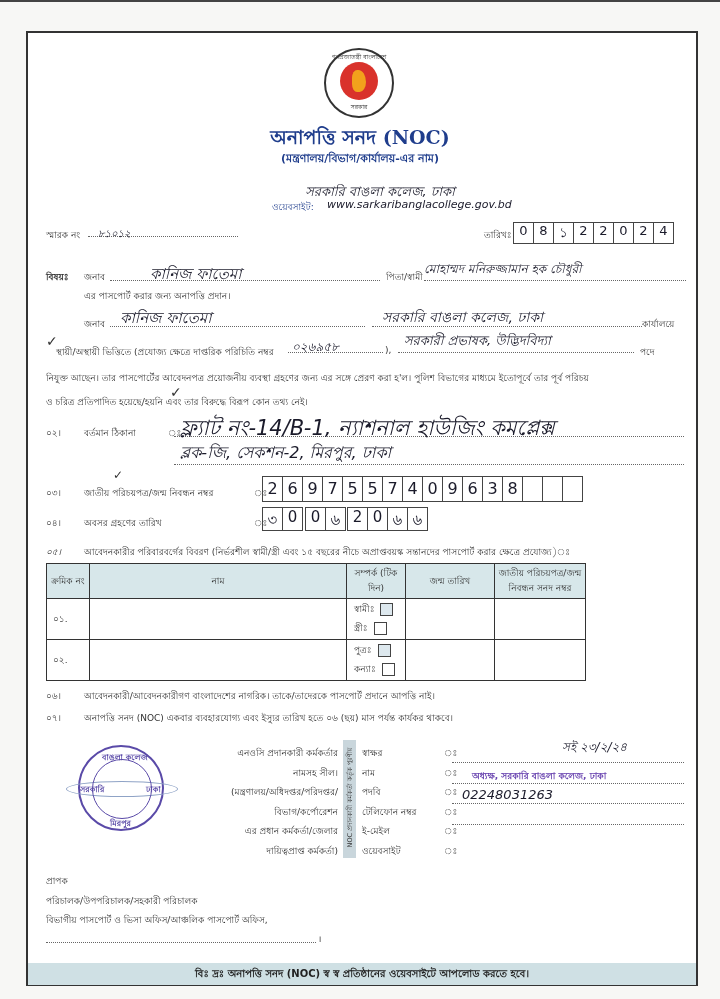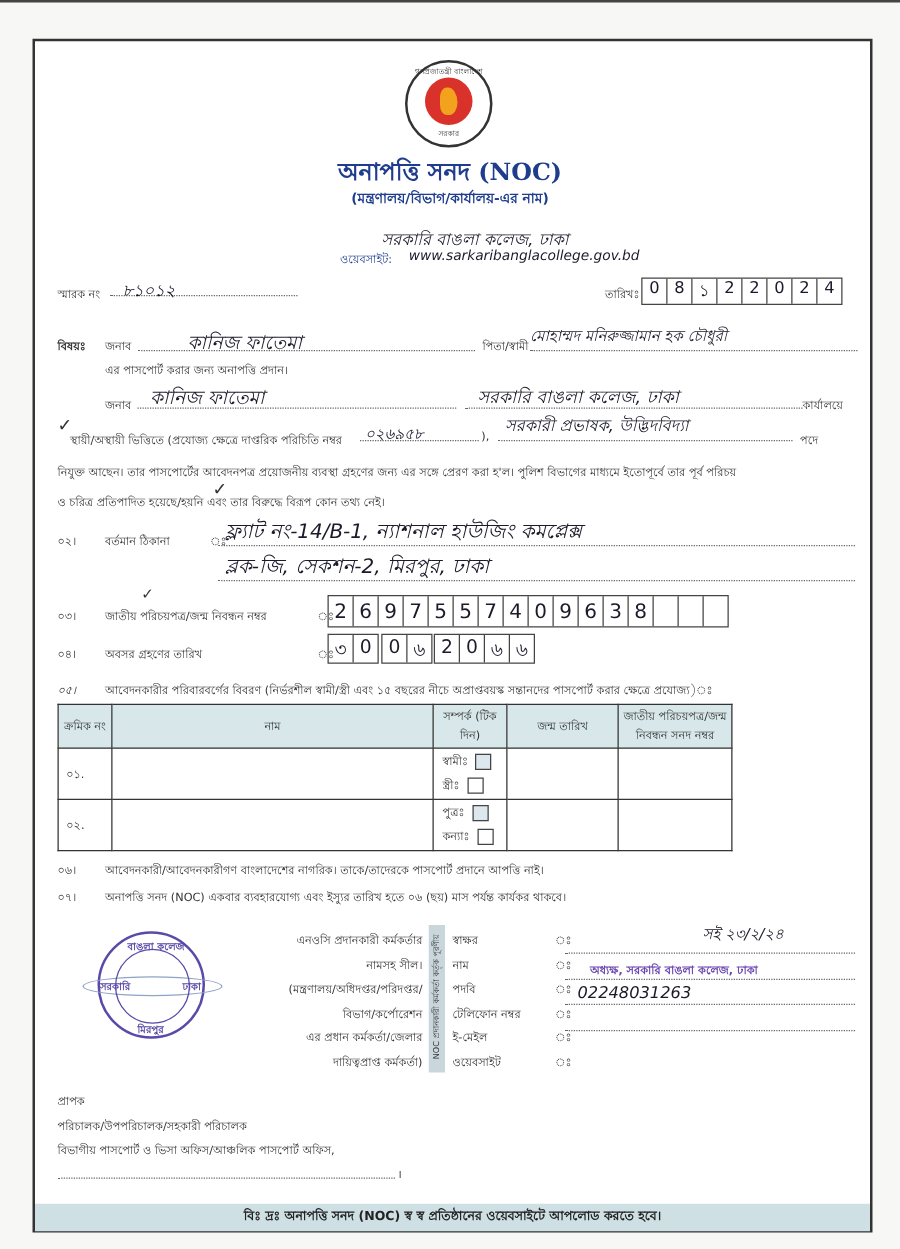--- a/index.html
+++ b/index.html
@@ -84,21 +84,21 @@
 
 <div class="title">অনাপত্তি সনদ (NOC)</div>
 <div class="subtitle">(মন্ত্রণালয়/বিভাগ/কার্যালয়-এর নাম)</div>
 
 <div class="abs hand" style="left:230px;top:182px;width:300px;font-size:13px;text-align:center;">সরকারি বাঙলা কলেজ, ঢাকা</div>
 <div class="abs" style="left:272px;top:200px;font-size:9px;color:#1f3d8c;">ওয়েবসাইট:</div>
 <div class="abs hand" style="left:327px;top:198px;font-size:11px;">www.sarkaribanglacollege.gov.bd</div>
 
 <div class="abs print" style="left:46px;top:228px;">স্মারক নং</div>
 <div class="abs dots" style="left:88px;top:222px;width:150px;height:14px;">
-  <span class="hand" style="font-size:13px;padding-left:10px;">৮১০১২</span>
+  <span class="hand" style="font-size:10px;padding-left:10px;">৮১০১২</span>
 </div>
 
 <div class="abs print" style="left:484px;top:228px;">তারিখঃ</div>
 <div class="abs box-row" style="left:513px;top:222px;height:20px;">
   <span style="width:19px;font-size:13px;">0</span>
   <span style="width:19px;font-size:13px;">8</span>
   <span style="width:19px;font-size:13px;">১</span>
   <span style="width:19px;font-size:13px;">2</span>
   <span style="width:19px;font-size:13px;">2</span>
   <span style="width:19px;font-size:13px;">0</span>
@@ -138,21 +138,21 @@
 <div class="abs print" style="left:640px;top:345px;">পদে</div>
 
 <div class="abs print" style="left:46px;top:371px;width:640px;white-space:nowrap;">নিযুক্ত আছেন। তার পাসপোর্টের আবেদনপত্র প্রয়োজনীয় ব্যবস্থা গ্রহণের জন্য এর সঙ্গে প্রেরণ করা হ'ল। পুলিশ বিভাগের মাধ্যমে ইতোপূর্বে তার পূর্ব পরিচয়</div>
 <div class="abs" style="left:170px;top:384px;font-size:14px;color:#333;">✓</div>
 <div class="abs print" style="left:46px;top:395px;">ও চরিত্র প্রতিপাদিত হয়েছে/হয়নি এবং তার বিরুদ্ধে বিরূপ কোন তথ্য নেই।</div>
 
 <div class="abs print" style="left:46px;top:426px;">০২।</div>
 <div class="abs print" style="left:84px;top:426px;">বর্তমান ঠিকানা</div>
 <div class="abs print" style="left:168px;top:426px;">ঃ</div>
 <div class="abs dots" style="left:174px;top:412px;width:510px;height:24px;">
-  <span class="hand" style="font-size:16px;padding-left:6px;">ফ্ল্যাট নং-14/B-1, ন্যাশনাল হাউজিং কমপ্লেক্স</span>
+  <span class="hand" style="font-size:21px;padding-left:6px;">ফ্ল্যাট নং-14/B-1, ন্যাশনাল হাউজিং কমপ্লেক্স</span>
 </div>
 <div class="abs dots" style="left:174px;top:440px;width:510px;height:24px;">
   <span class="hand" style="font-size:16px;padding-left:6px;">ব্লক-জি, সেকশন-2, মিরপুর, ঢাকা</span>
 </div>
 
 <div class="abs print" style="left:46px;top:486px;">০৩।</div>
 <div class="abs" style="left:113px;top:468px;font-size:12px;color:#333;">✓</div>
 <div class="abs print" style="left:84px;top:486px;">জাতীয় পরিচয়পত্র/জন্ম নিবন্ধন নম্বর</div>
 <div class="abs print" style="left:254px;top:486px;">ঃ</div>
 <div class="abs box-row" style="left:262px;top:476px;height:24px;">

